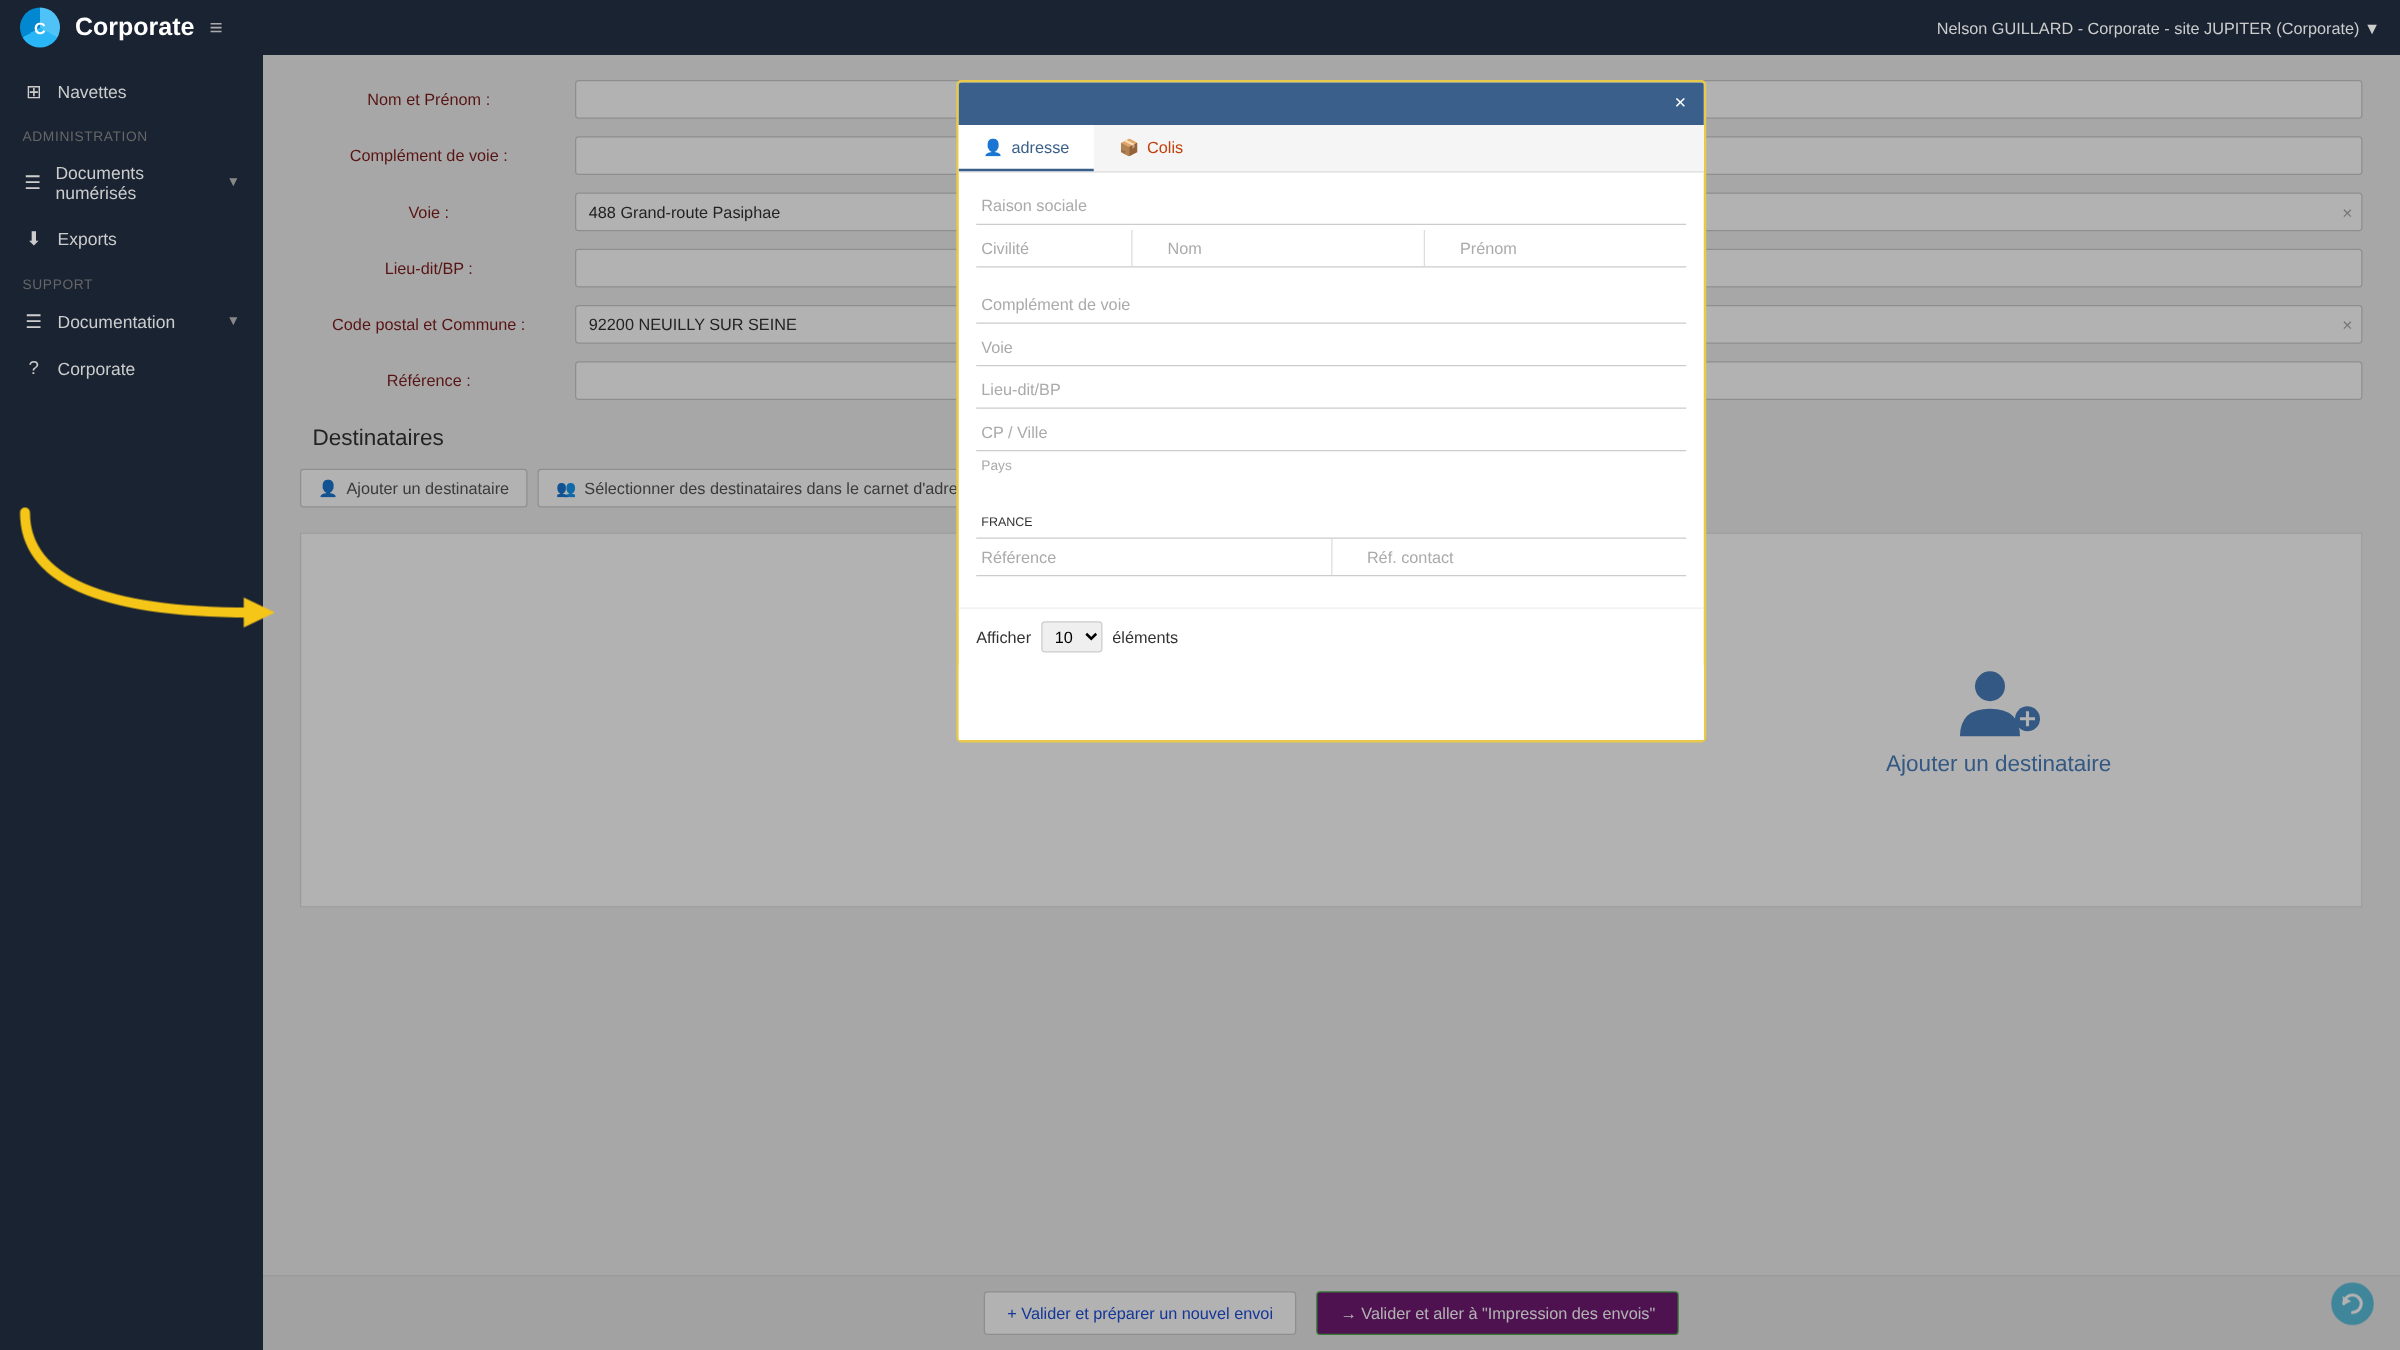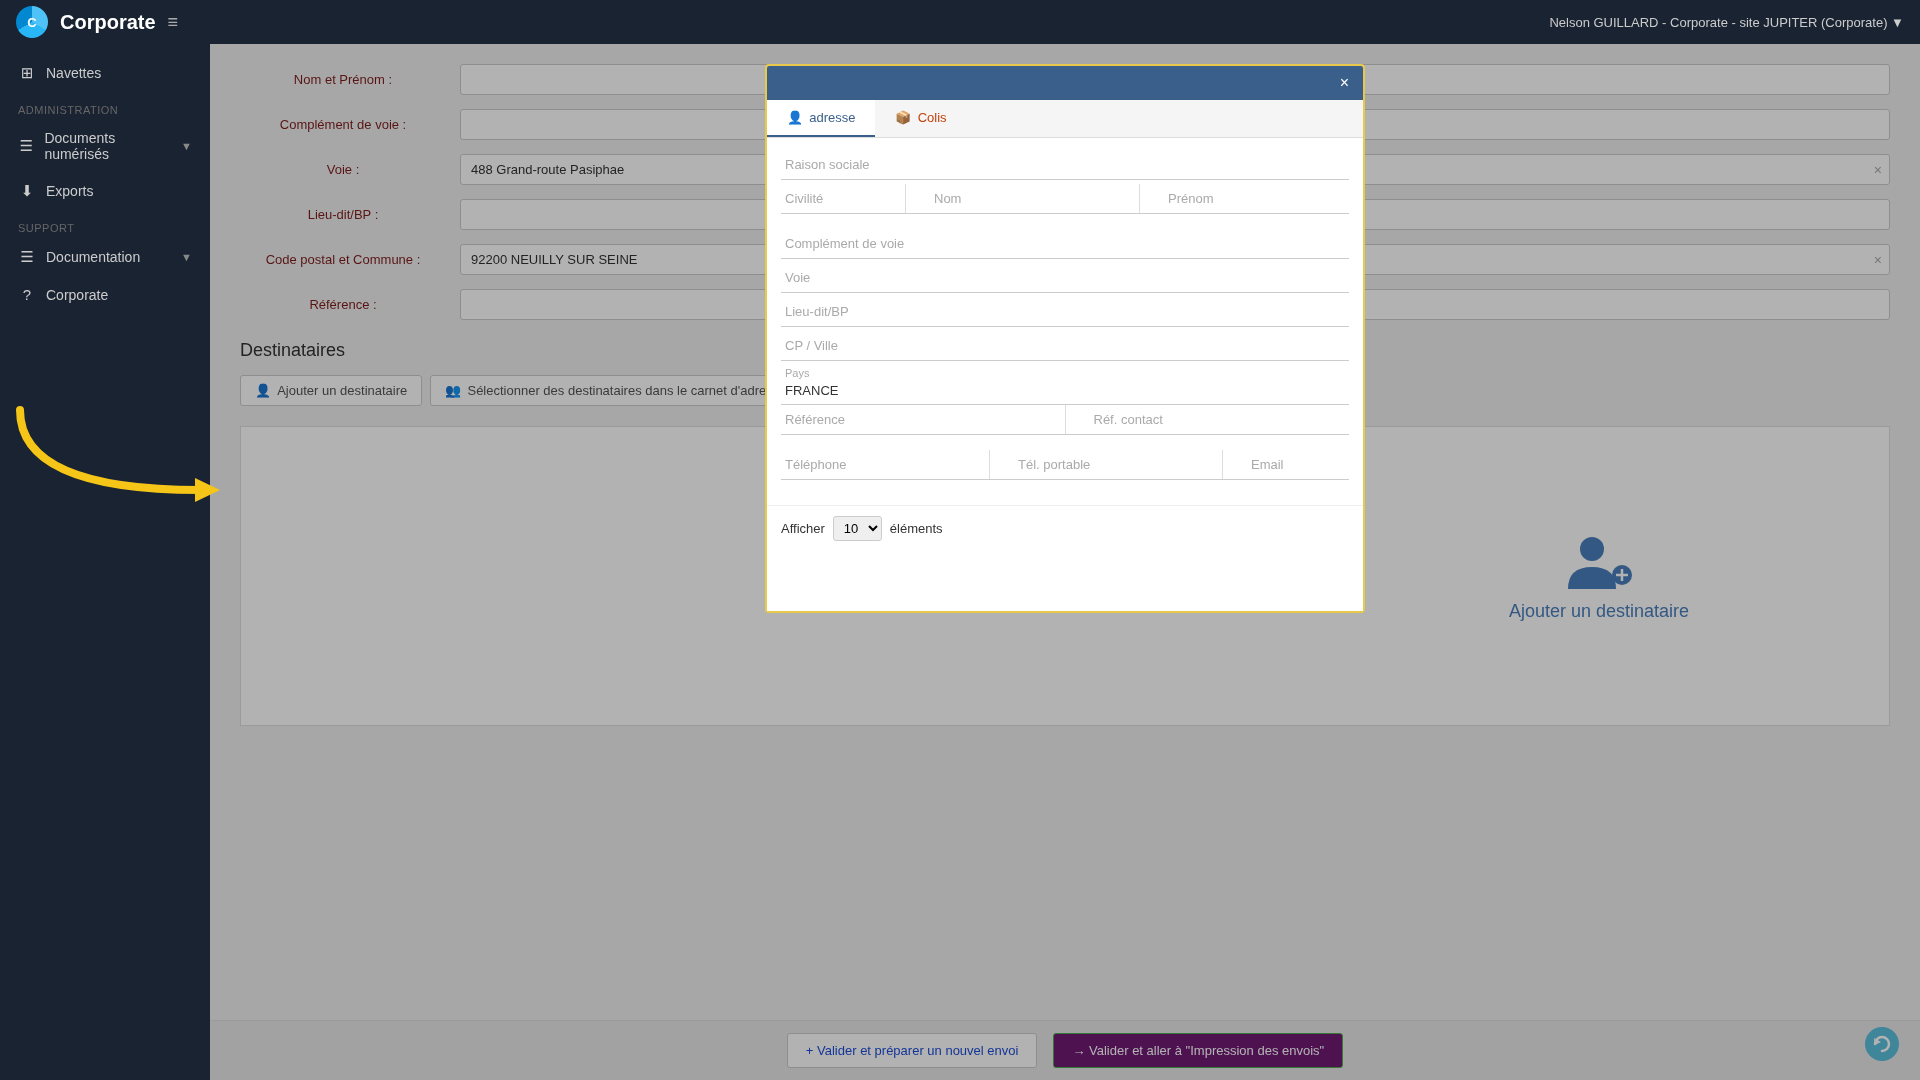--- a/index.html
+++ b/index.html
@@ -117,21 +117,21 @@
       transform: translateY(-50%);
       color: #aaa;
       cursor: pointer;
       font-size: 14px;
     }
 
     
     .section-heading {
       font-size: 18px;
       color: #333;
-      margin: 20px 0 14px;
+      margin: 20px 10px 14px;
       font-weight: normal;
     }
 
     
     .action-buttons {
       display: flex;
       gap: 8px;
       margin-bottom: 20px;
     }
     .btn {
@@ -294,24 +294,25 @@
     .modal-row-field::placeholder { color: #aaa; }
     .modal-row-sep {
       border-right: 1px solid #ddd;
     }
     .modal-country-label {
       font-size: 11px;
       color: #aaa;
       padding: 2px 4px 0;
     }
     .modal-country-value {
-      font-size: 13px;
+      font-size: 10px;
       color: #333;
       padding: 4px 4px 6px;
       border-bottom: 1px solid #ccc;
+      margin-top: 30px;
     }
 
     
     .afficher-row {
       display: flex;
       align-items: center;
       gap: 8px;
       padding: 10px 14px;
       font-size: 13px;
       color: #333;
@@ -517,27 +518,20 @@
       </div>
 
       
       <div class="modal-row">
         <input class="modal-row-field" type="text" placeholder="Référence" style="">
         <div class="modal-row-sep"></div>
         <input class="modal-row-field" type="text" placeholder="Réf. contact" style="">
       </div>
 
       
-      <div class="modal-row">
-        <input class="modal-row-field" type="text" placeholder="Téléphone" style="">
-        <div class="modal-row-sep"></div>
-        <input class="modal-row-field" type="text" placeholder="Tél. portable" style="">
-        <div class="modal-row-sep"></div>
-        <input class="modal-row-field" type="text" placeholder="Email" style="">
-      </div>
     </div>
 
     <div class="afficher-row">
       <span>Afficher</span>
       <select class="afficher-select">
         <option value="10">10</option>
         <option value="25">25</option>
         <option value="50">50</option>
       </select>
       <span>éléments</span>

